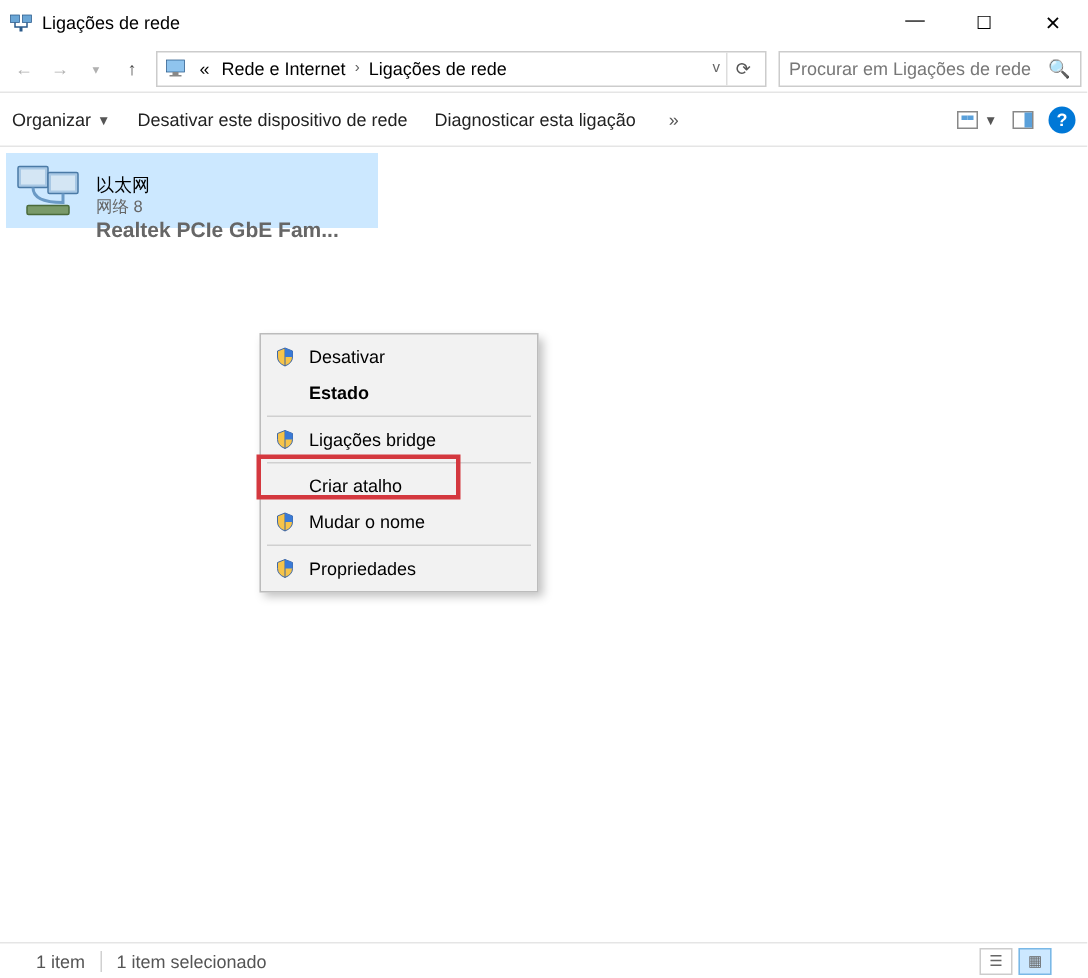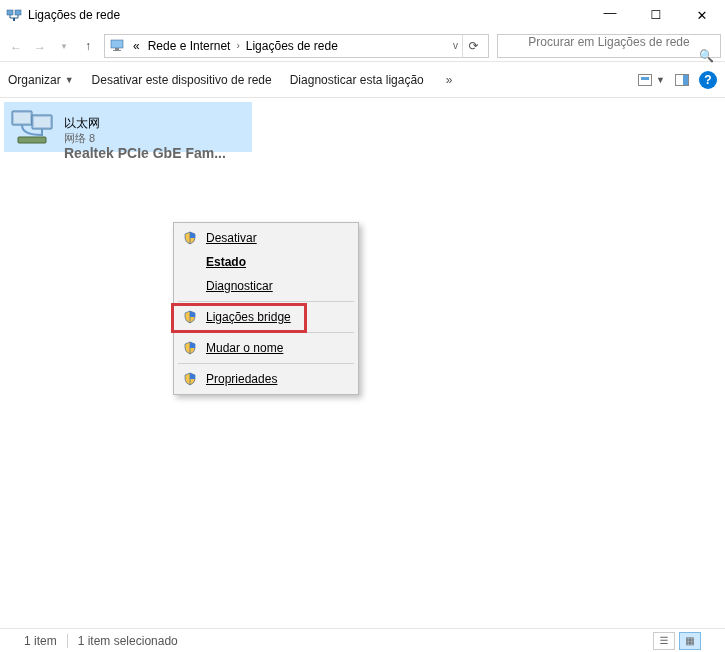--- a/index.html
+++ b/index.html
@@ -19,21 +19,21 @@
   .navrow { height: 32px; display: flex; align-items: center; padding: 0 4px; border-bottom: 1px solid #e5e5e5; }
   .nav-btn { width: 24px; height: 24px; display: flex; align-items: center; justify-content: center; color: #b0b0b0; }
   .up-btn { color: #404040; }
   .address { flex: 1; height: 24px; border: 1px solid #ccc; display: flex; align-items: center; margin: 0 4px; padding: 0 4px; background: #fff; position: relative; }
   .address .folder-icon { width: 16px; height: 16px; margin-right: 4px; display: inline-flex; align-items: center; justify-content: center; }
   .address .crumb { padding: 0 4px; }
   .address .chev { color: #606060; font-size: 10px; padding: 0 2px; }
   .address .spacer { flex: 1; }
   .address .drop { color: #666; font-size: 10px; padding: 0 4px; }
   .refresh-btn { width: 22px; display: flex; align-items: center; justify-content: center; color: #555; border-left: 1px solid #ddd; height: 22px; }
-  .search { width: 224px; height: 24px; border: 1px solid #ccc; display: flex; align-items: center; margin-left: 4px; padding: 0 6px; color: #777; flex-direction: column; }
+  .search { width: 202px; height: 24px; border: 1px solid #ccc; display: flex; align-items: center; margin-left: 4px; padding: 0 6px; color: #777; }
   .search .mag { margin-left: auto; color: #666; }
 
   
   .cmdbar { height: 36px; display: flex; align-items: center; padding: 0 8px; border-bottom: 1px solid #e5e5e5; gap: 18px; }
   .cmdbar .cmd { display: flex; align-items: center; color: #222; }
   .cmdbar .cmd .dd { font-size: 9px; margin-left: 4px; color: #555; }
   .cmdbar .more { color: #555; margin-left: 4px; }
   .cmdbar .right { margin-left: auto; display: flex; align-items: center; gap: 10px; }
   .help-icon { width: 18px; height: 18px; display: inline-flex; align-items: center; justify-content: center; background: #0078d7; color: #fff; border-radius: 50%; font-weight: bold; font-size: 12px; }
 
@@ -41,21 +41,21 @@
   .content { position: relative; height: calc(100% - 30px - 32px - 36px - 24px); padding: 4px; }
   .net-item { width: 248px; height: 50px; background: #cce8ff; display: flex; align-items: center; padding: 2px 4px; gap: 8px; }
   .net-icon { width: 48px; height: 40px; display: flex; flex-direction: column; align-items: center; justify-content: center; position: relative; }
   .net-text { display: flex; flex-direction: column; line-height: 15px; overflow: hidden; }
   .net-text .l1 { color: #000; margin-top: 22px; }
   .net-text .l2 { color: #666; font-size: 11px; }
   .net-text .l3 { color: #666; font-size: 14px; white-space: nowrap; font-weight: bold; }
 
   
   .context-menu { position: absolute; left: 173px; top: 124px; width: 186px; background: #f2f2f2; border: 1px solid #bcbcbc; box-shadow: 3px 3px 6px rgba(0,0,0,0.25); padding: 3px 2px; }
-  .context-menu .mi { height: 24px; display: flex; align-items: center; padding-left: 30px; position: relative; text-decoration: underline; }
+  .context-menu .mi { height: 24px; display: flex; align-items: center; padding-left: 30px; position: relative; }
   .context-menu .mi.disabled { color: #9a9a9a; }
   .context-menu .mi .shield { position: absolute; left: 6px; width: 16px; height: 16px; display: inline-flex; align-items: center; justify-content: center; }
   .context-menu .sep { height: 1px; background: #d0d0d0; margin: 3px 2px; }
   .context-menu .mi.bold { font-weight: 600; }
 
   
   .red-box { position: absolute; left: 171px; top: 303px; width: 136px; height: 30px; border: 3px solid #d4383f; pointer-events: none; }
 
   
   .statusbar { position: absolute; bottom: 0; left: 0; right: 0; height: 24px; border-top: 1px solid #e5e5e5; display: flex; align-items: center; padding: 0 24px; color: #555; font-size: 11px; }
@@ -171,35 +171,35 @@
             <path d="M7 1 L12 3 L12 7 Q12 11 7 13 Q2 11 2 7 L2 3 Z" fill="#f6c44a" stroke="#2a5aa6" stroke-width="0.6"></path>
             <path d="M7 1 L7 13" stroke="#2a5aa6" stroke-width="0.6"></path>
             <path d="M7 1 L12 3 L12 7 L7 7 Z" fill="#3a7ad6"></path>
           </svg>
       </span>
       <span>Desativar</span>
     </div>
     <div class="mi bold">
       <span>Estado</span>
     </div>
-    <div class="mi">
-      <span>Diagnosticar</span>
-    </div>
     <div class="sep"></div>
     <div class="mi">
       <span class="shield">
         <svg width="14" height="14" viewBox="0 0 14 14">
             <path d="M7 1 L12 3 L12 7 Q12 11 7 13 Q2 11 2 7 L2 3 Z" fill="#f6c44a" stroke="#2a5aa6" stroke-width="0.6"></path>
             <path d="M7 1 L7 13" stroke="#2a5aa6" stroke-width="0.6"></path>
             <path d="M7 1 L12 3 L12 7 L7 7 Z" fill="#3a7ad6"></path>
           </svg>
       </span>
       <span>Ligações bridge</span>
     </div>
     <div class="sep"></div>
+    <div class="mi">
+      <span>Criar atalho</span>
+    </div>
     <div class="mi">
       <span class="shield">
         <svg width="14" height="14" viewBox="0 0 14 14">
             <path d="M7 1 L12 3 L12 7 Q12 11 7 13 Q2 11 2 7 L2 3 Z" fill="#f6c44a" stroke="#2a5aa6" stroke-width="0.6"></path>
             <path d="M7 1 L7 13" stroke="#2a5aa6" stroke-width="0.6"></path>
             <path d="M7 1 L12 3 L12 7 L7 7 Z" fill="#3a7ad6"></path>
           </svg>
       </span>
       <span>Mudar o nome</span>
     </div>

